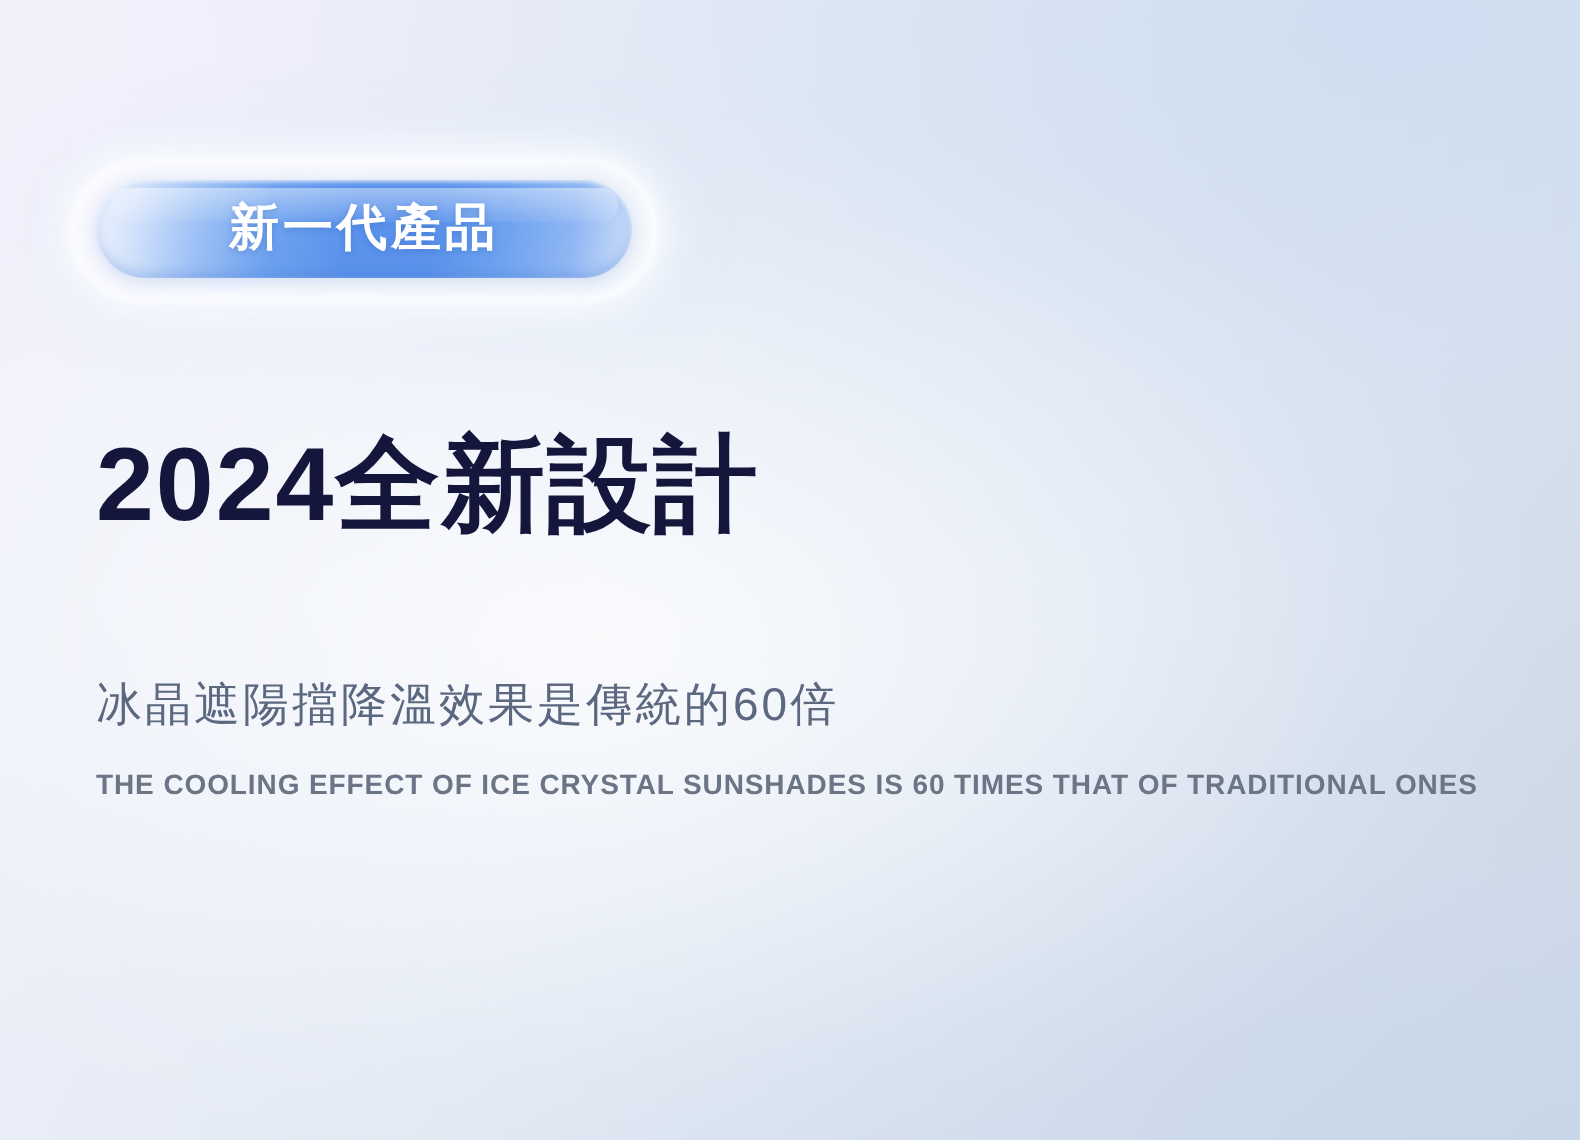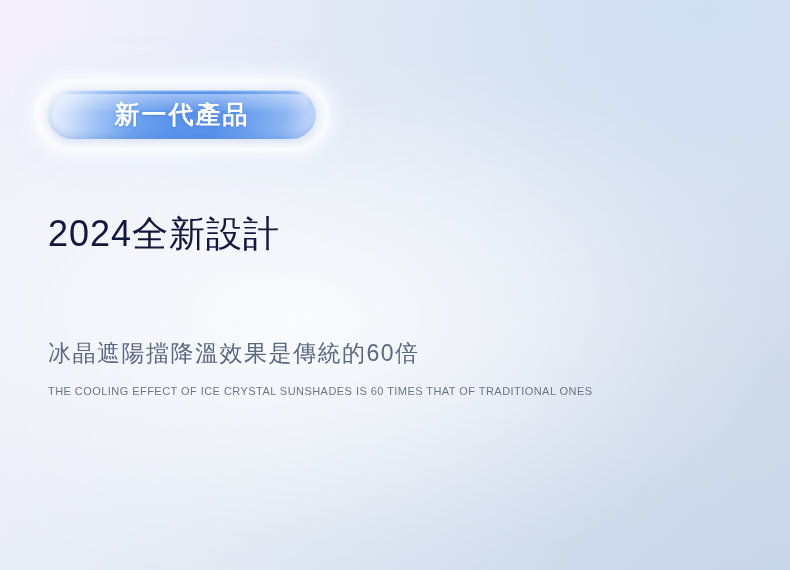--- a/index.html
+++ b/index.html
@@ -170,48 +170,48 @@
   
   .headline {
     margin-top: 76px;
     text-align: center;
     color: #14163c;
     line-height: 1.08;
     white-space: nowrap;
   }
 
   .headline-line1 {
-    font-size: 36px;
-    font-weight: 400;
+    font-size: 52px;
+    font-weight: 700;
     letter-spacing: 1px;
     color: #14163c;
   }
 
   .headline-line2 {
     margin-top: 14px;
     font-size: 58px;
     font-weight: 600;
     letter-spacing: 1px;
     color: #14163c;
   }
 
   
   .sub-cn {
-    margin-top: 84px;
+    margin-top: 66px;
     font-size: 23px;
     font-weight: 500;
     letter-spacing: 1.5px;
     color: #5c6880;
     white-space: nowrap;
   }
 
   .sub-en {
     margin-top: 16px;
-    font-size: 11px;
-    font-weight: 400;
+    font-size: 14px;
+    font-weight: 700;
     letter-spacing: 0.45px;
     color: #6c7586;
     white-space: nowrap;
   }
 </style>
 </head>
 <body>
 
 <div class="hero">
 

